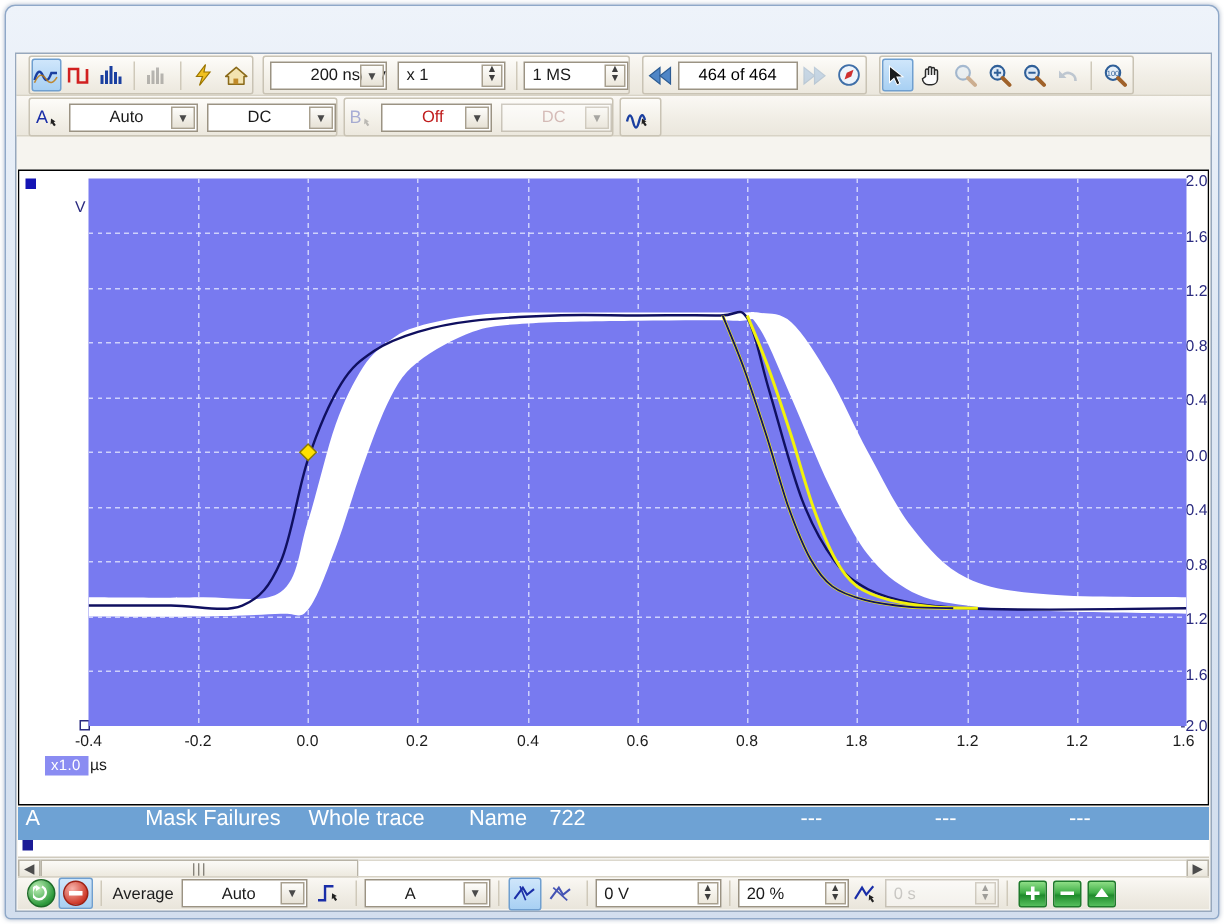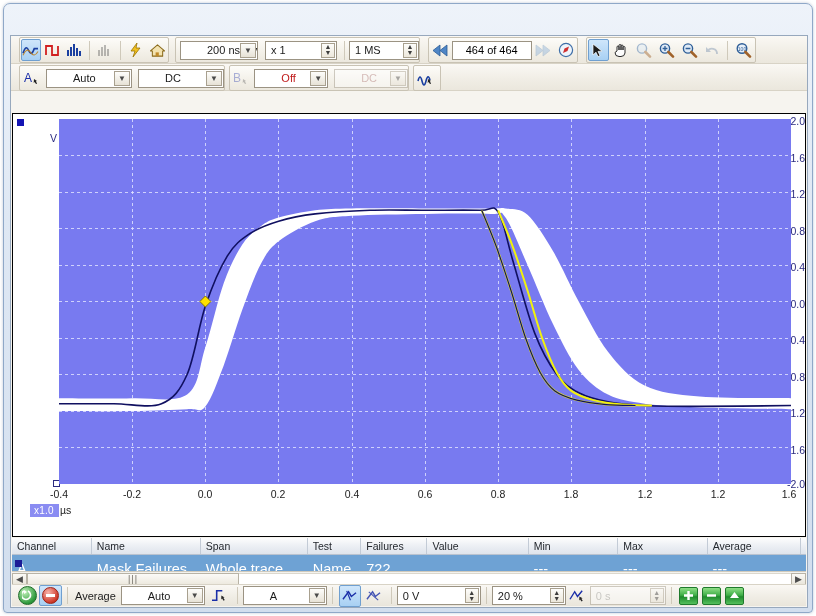--- a/index.html
+++ b/index.html
@@ -238,21 +238,21 @@
   #meas-head .cell {
     padding: 2px 0 0 5px;
     border-right: 1px solid #c3cbd6;
     overflow: hidden; white-space: nowrap;
   }
   #meas-row {
     display: flex; height: 22px;
     background: #6ea2d4;
     color: #ffffff;
     font-size: 14.5px;
-    align-items: flex-end;
+    align-items: flex-start;
   }
   #meas-row .cell { padding-left: 5px; overflow: hidden; white-space: nowrap; }
   #row-marker {
     position: absolute; left: 3px; top: 22px;
     width: 7px; height: 7px; background: #1b1b96;
   }
   .hdr-btns {
     display: flex; align-items: center; gap: 4px;
     padding-left: 6px;
   }
@@ -575,35 +575,20 @@
         <div class="xtick" style="left:632px;">1.2</div>
         <div class="xtick" style="left:705px;">1.2</div>
         <div class="xtick" style="left:776px;">1.6</div>
 
         <div id="zoom-badge">x1.0</div>
         <div id="xunit">µs</div>
       </div>
     </div>
 
     <div id="meas">
-      <div id="meas-head">
-        <div class="cell" style="width:82px;">Channel</div>
-        <div class="cell" style="width:112px;">Name</div>
-        <div class="cell" style="width:110px;">Span</div>
-        <div class="cell" style="width:55px;">Test</div>
-        <div class="cell" style="width:68px;">Failures</div>
-        <div class="cell" style="width:104px;">Value</div>
-        <div class="cell" style="width:92px;">Min</div>
-        <div class="cell" style="width:92px;">Max</div>
-        <div class="cell" style="width:96px;">Average</div>
-        <div class="cell hdr-btns" style="flex:1; border-right:none;">
-          <div class="hdr-min"></div>
-
-        </div>
-      </div>
 
       <div id="meas-row">
         <div class="cell" style="width:82px;">A</div>
         <div class="cell" style="width:112px;">Mask Failures</div>
         <div class="cell" style="width:110px;">Whole trace</div>
         <div class="cell" style="width:55px;">Name</div>
         <div class="cell" style="width:68px;">722</div>
         <div class="cell" style="width:104px;"></div>
         <div class="cell" style="width:92px;">---</div>
         <div class="cell" style="width:92px;">---</div>

